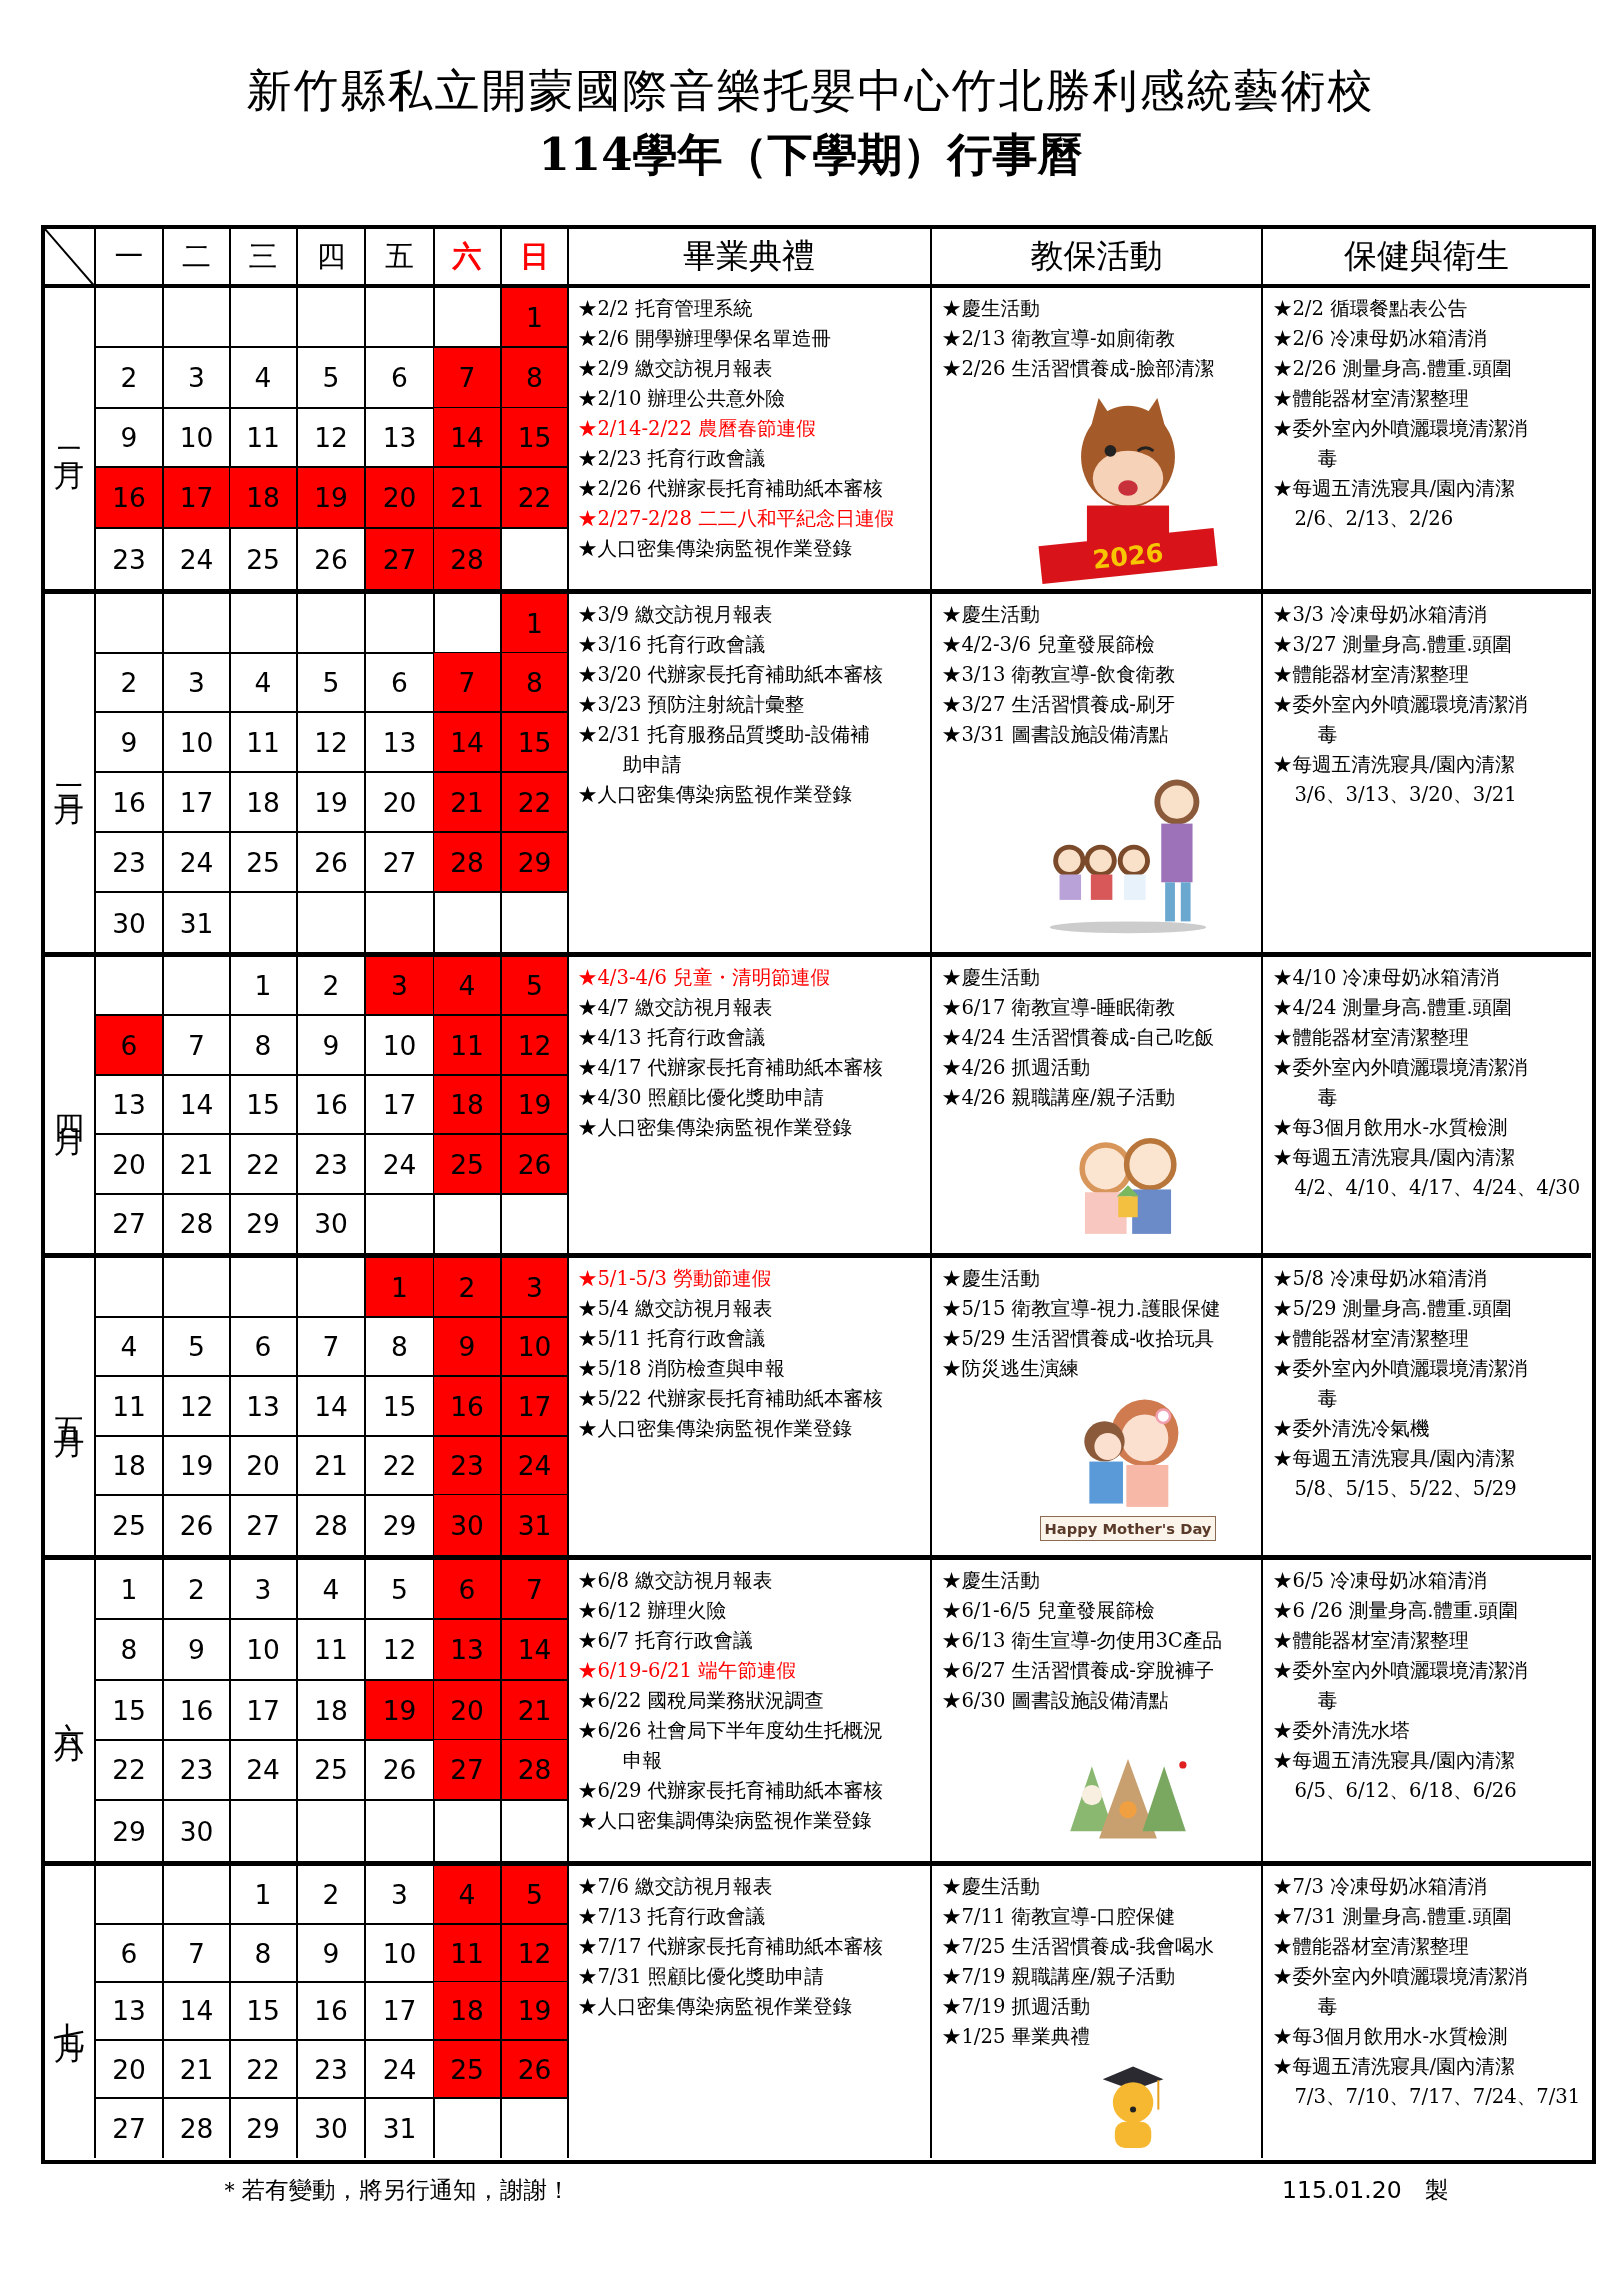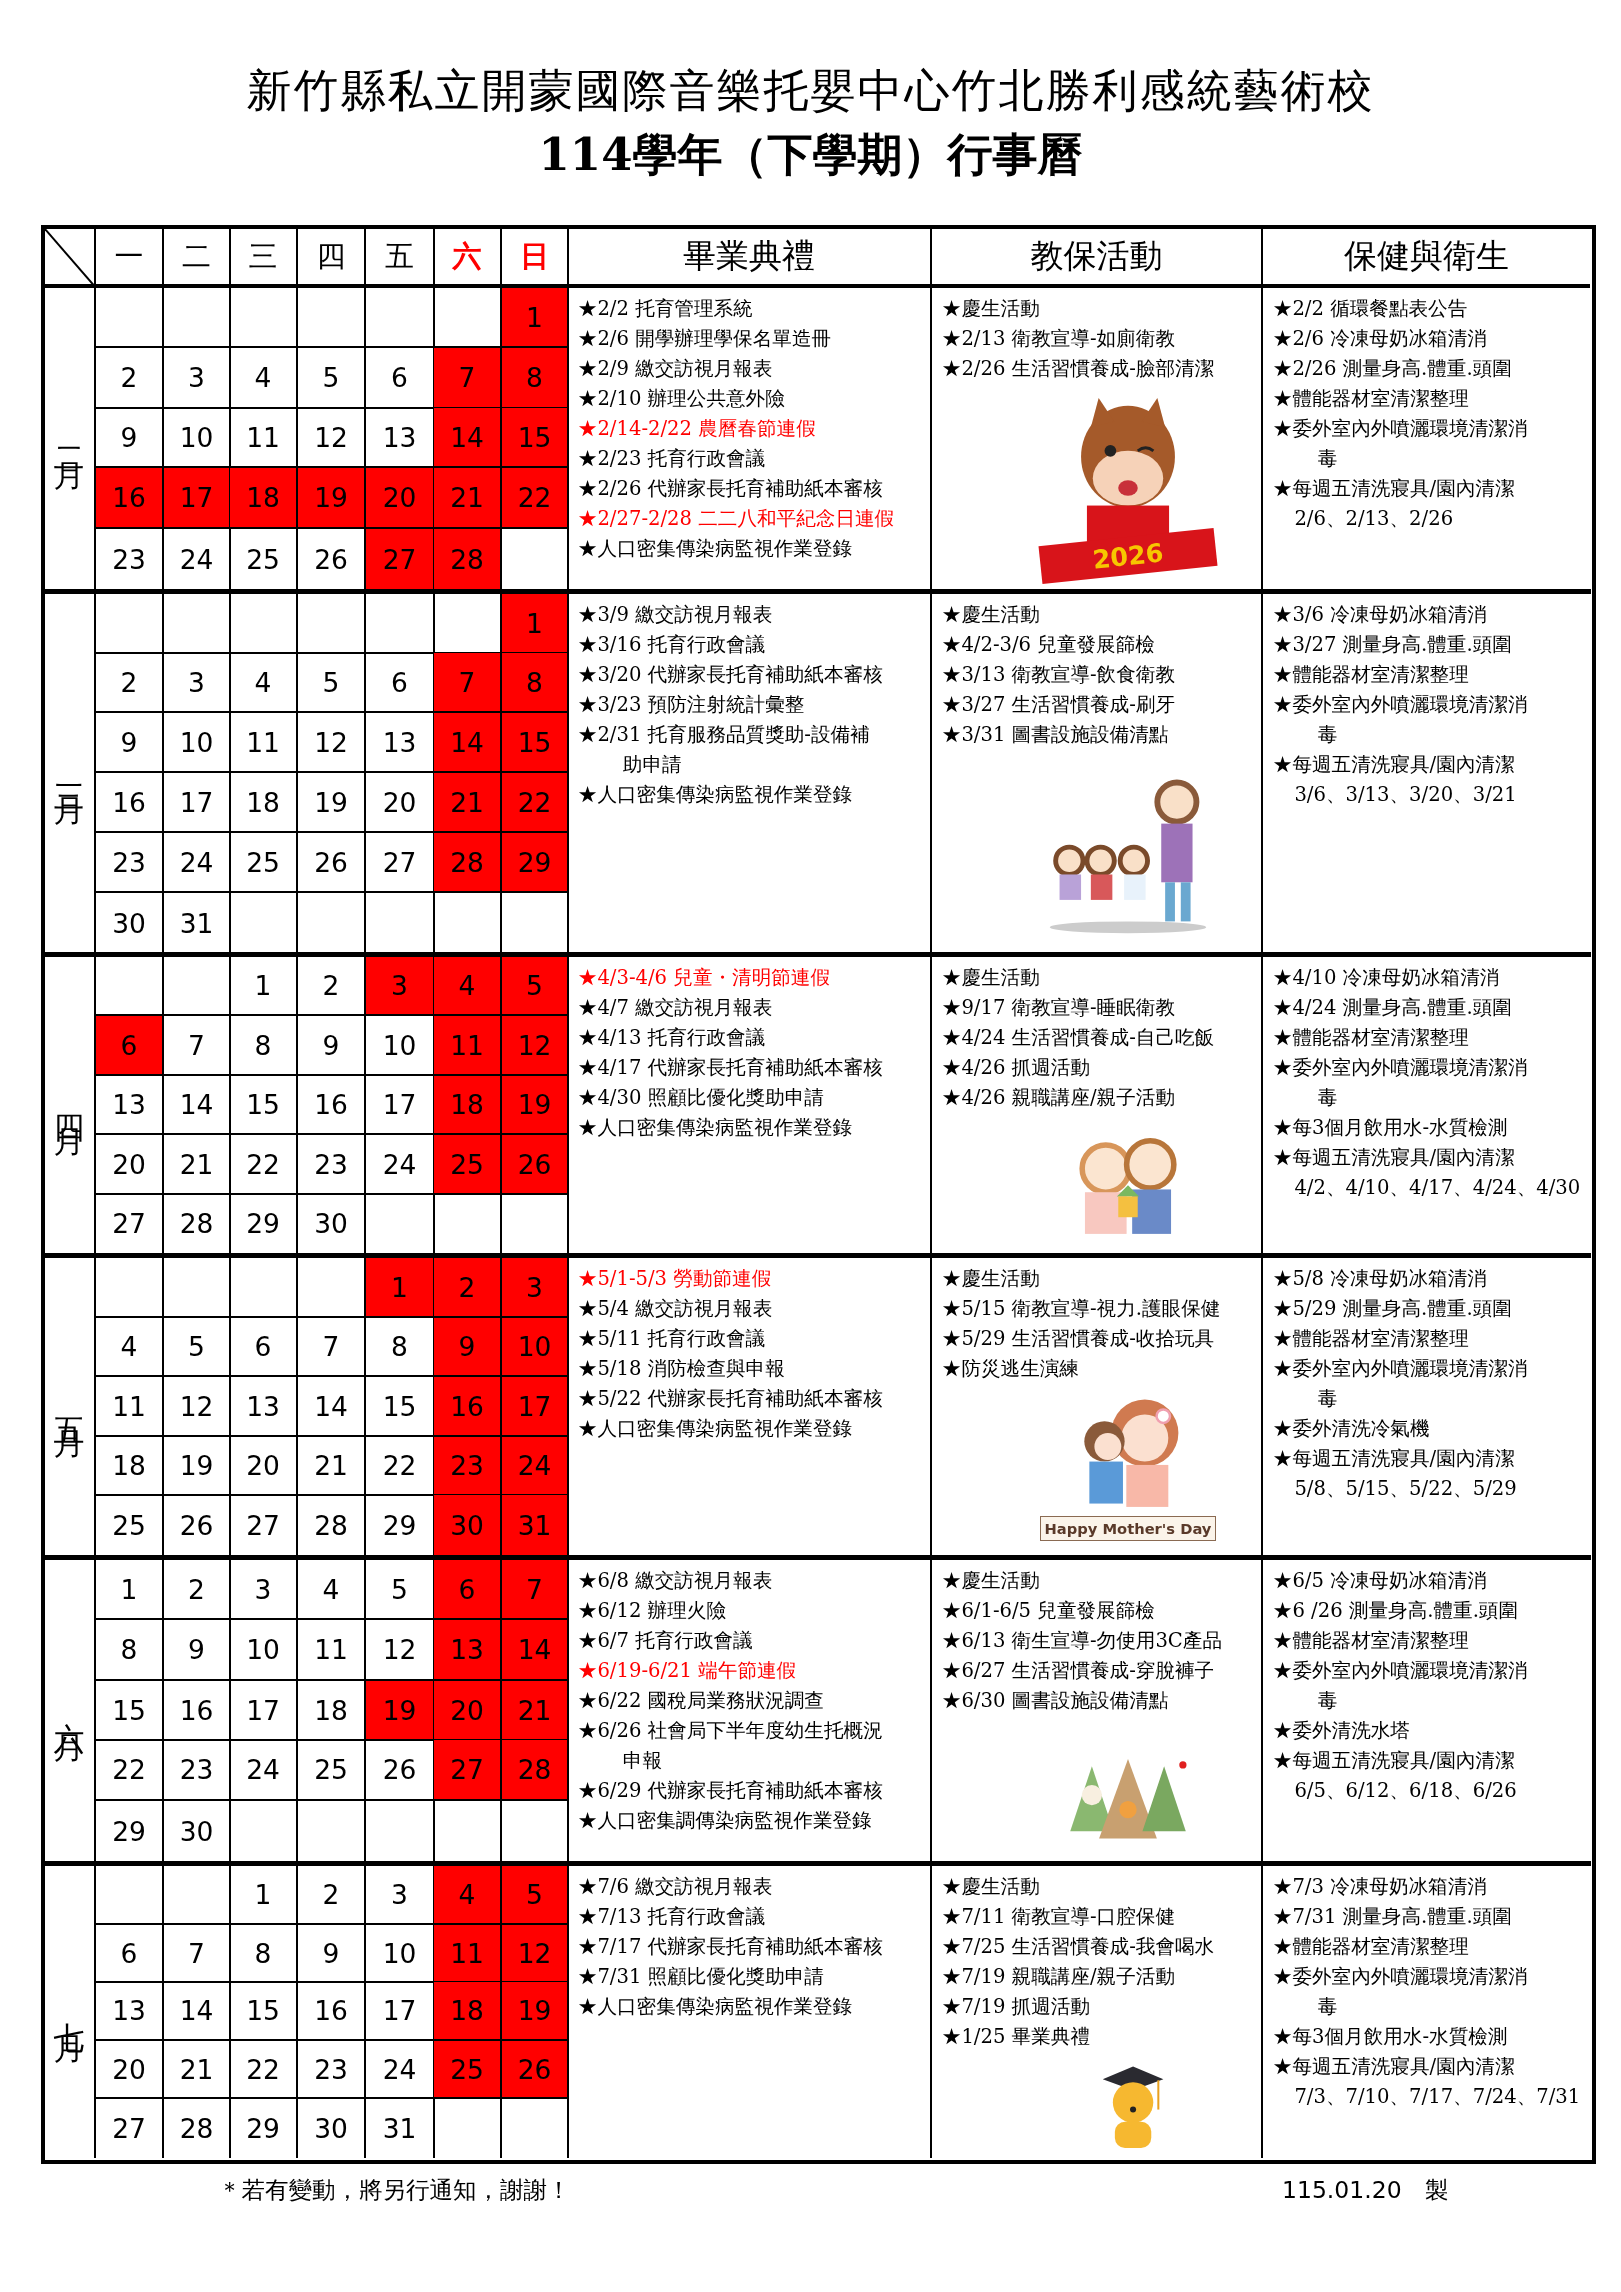--- a/index.html
+++ b/index.html
@@ -183,21 +183,21 @@
         <div class="it">★人口密集傳染病監視作業登錄</div>
       </div>
       <div class="notes" style="left: 887px; top: 365px; width: 331px; height: 359px;">
         <div class="it">★慶生活動</div>
         <div class="it">★4/2-3/6 兒童發展篩檢</div>
         <div class="it">★3/13 衛教宣導-飲食衛教</div>
         <div class="it">★3/27 生活習慣養成-刷牙</div>
         <div class="it">★3/31 圖書設施設備清點</div>
       </div>
       <div class="notes" style="left: 1218px; top: 365px; width: 327px; height: 359px; border-right: none;">
-        <div class="it">★3/6 冷凍母奶冰箱清消</div>
+        <div class="it">★3/3 冷凍母奶冰箱清消</div>
         <div class="it">★3/27 測量身高.體重.頭圍</div>
         <div class="it">★體能器材室清潔整理</div>
         <div class="it">★委外室內外噴灑環境清潔消</div>
         <div class="it cont">毒</div>
         <div class="it">★每週五清洗寢具/園內清潔</div>
         <div class="it dates">3/6、3/13、3/20、3/21</div>
       </div>
       <div class="pic" style="left: 995px; top: 528px; width: 176px; height: 188px;">
         <div style="position:relative;width:176px;height:188px;"><svg width="176" height="188" viewBox="0 0 180 180">
             <ellipse cx="90" cy="168" rx="80" ry="6" fill="#ccc"></ellipse>
@@ -253,21 +253,21 @@
       <div class="notes" style="left: 523px; top: 728px; width: 364px; height: 296px;">
         <div class="it red">★4/3-4/6 兒童・清明節連假</div>
         <div class="it">★4/7 繳交訪視月報表</div>
         <div class="it">★4/13 托育行政會議</div>
         <div class="it">★4/17 代辦家長托育補助紙本審核</div>
         <div class="it">★4/30 照顧比優化獎助申請</div>
         <div class="it">★人口密集傳染病監視作業登錄</div>
       </div>
       <div class="notes" style="left: 887px; top: 728px; width: 331px; height: 296px;">
         <div class="it">★慶生活動</div>
-        <div class="it">★9/17 衛教宣導-睡眠衛教</div>
+        <div class="it">★6/17 衛教宣導-睡眠衛教</div>
         <div class="it">★4/24 生活習慣養成-自己吃飯</div>
         <div class="it">★4/26 抓週活動</div>
         <div class="it">★4/26 親職講座/親子活動</div>
       </div>
       <div class="notes" style="left: 1218px; top: 728px; width: 327px; height: 296px; border-right: none;">
         <div class="it">★4/10 冷凍母奶冰箱清消</div>
         <div class="it">★4/24 測量身高.體重.頭圍</div>
         <div class="it">★體能器材室清潔整理</div>
         <div class="it">★委外室內外噴灑環境清潔消</div>
         <div class="it cont">毒</div>

